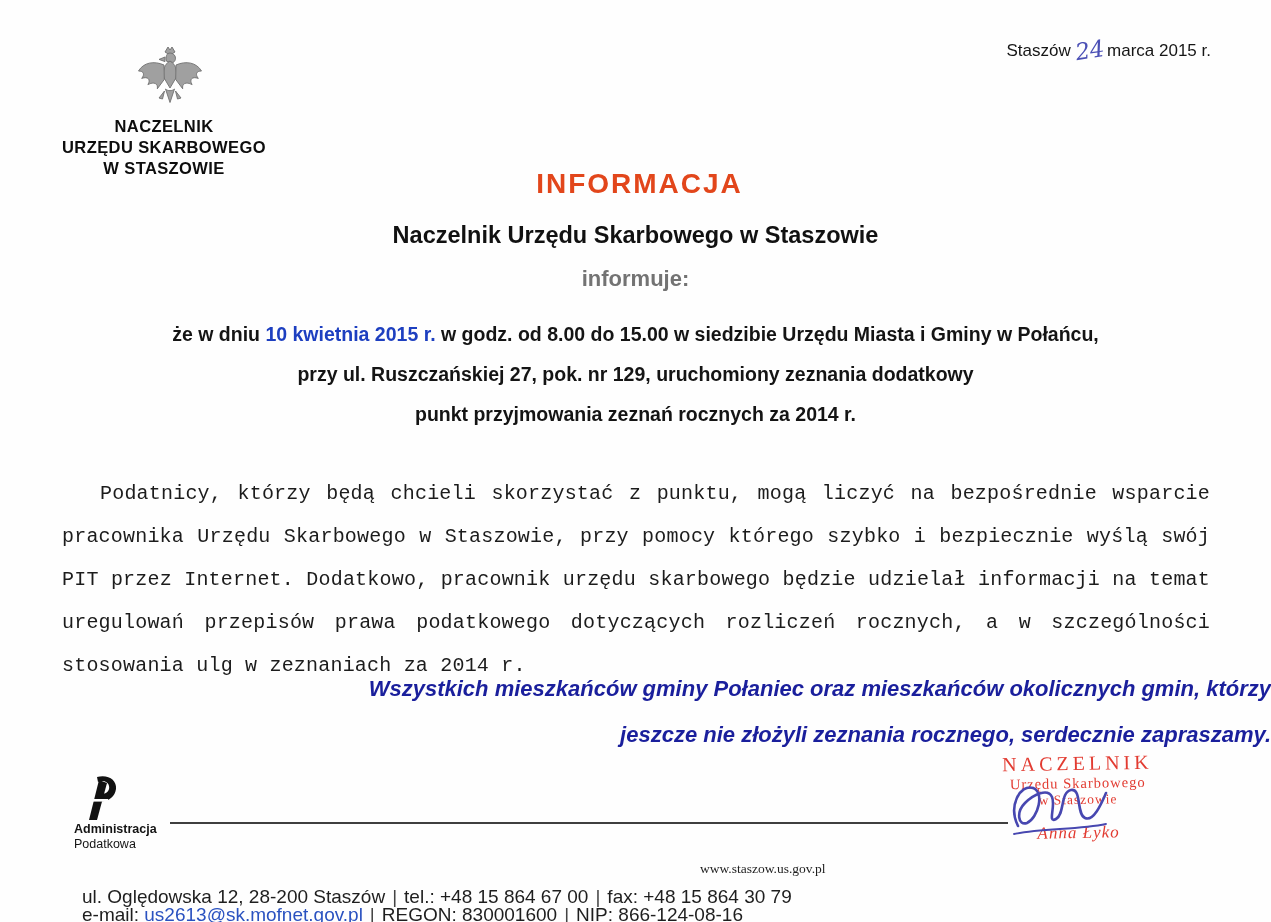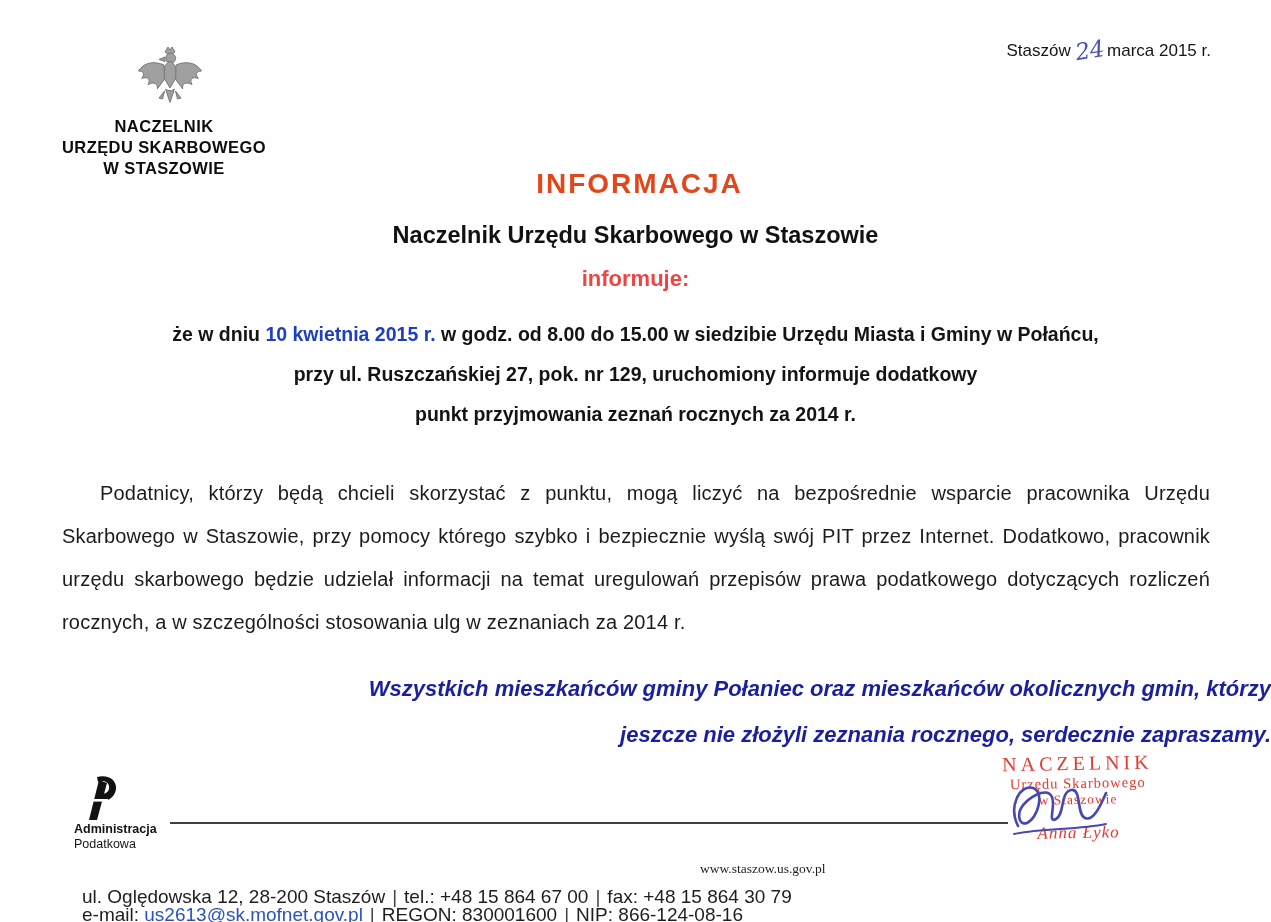--- a/index.html
+++ b/index.html
@@ -36,34 +36,34 @@
     position:absolute;top:168px;left:4px;width:100%;
     text-align:center;font-weight:bold;font-size:28px;
     letter-spacing:2px;color:#e2461b;
   }
   .doc-subtitle{
     position:absolute;top:222px;left:0;width:100%;
     text-align:center;font-weight:bold;font-size:23.5px;color:#111;
   }
   .doc-lead{
     position:absolute;top:266px;left:0;width:100%;
-    text-align:center;font-weight:bold;font-size:22px;color:#ef4444;
+    text-align:center;font-weight:bold;font-size:22px;color:#737373;
   }
   
   .intro{
     position:absolute;top:314px;left:0;width:100%;
     text-align:center;font-weight:bold;font-size:19.5px;line-height:40px;
     color:#141414;
   }
   .intro .hl{color:#1d3fc0;}
   
   .body-par{
     position:absolute;top:472px;left:62px;width:1148px;
     font-size:20px;line-height:43px;text-align:justify;
-    text-indent:38px;color:#1c1c1c;letter-spacing:.2px;
+    text-indent:38px;color:#1c1c1c;letter-spacing:.2px;font-family:Liberation Mono, monospace;
   }
   
   .invitation{
     position:absolute;top:666px;left:0;width:100%;
     text-align:right;font-weight:bold;font-size:22px;line-height:46px;
     color:#1a1f9c;
     font-style:italic;
   }
   
   .ap-logo{position:absolute;left:82px;top:774px;}
@@ -128,21 +128,21 @@
     <div>URZĘDU SKARBOWEGO</div>
     <div>W STASZOWIE</div>
   </div>
 
   <div class="doc-title">INFORMACJA</div>
   <div class="doc-subtitle">Naczelnik Urzędu Skarbowego w Staszowie</div>
   <div class="doc-lead">informuje:</div>
 
   <div class="intro">
     <div><span>że w dniu </span><span class="hl">10 kwietnia 2015 r.</span><span> w godz. od 8.00 do 15.00 w siedzibie Urzędu Miasta i Gminy w Połańcu,</span></div>
-    <div>przy ul. Ruszczańskiej 27, pok. nr 129, uruchomiony informuje dodatkowy</div>
+    <div>przy ul. Ruszczańskiej 27, pok. nr 129, uruchomiony zeznania dodatkowy</div>
     <div>punkt przyjmowania zeznań rocznych za 2014 r.</div>
   </div>
 
   <div class="body-par">Podatnicy, którzy będą chcieli skorzystać z punktu, mogą liczyć na bezpośrednie wsparcie pracownika Urzędu Skarbowego w Staszowie, przy pomocy którego szybko i bezpiecznie wyślą swój PIT przez Internet. Dodatkowo, pracownik urzędu skarbowego będzie udzielał informacji na temat uregulowań przepisów prawa podatkowego dotyczących rozliczeń rocznych, a w szczególności stosowania ulg w zeznaniach za 2014 r.</div>
 
   <div class="invitation">
     <div>Wszystkich mieszkańców gminy Połaniec oraz mieszkańców okolicznych gmin, którzy</div>
     <div>jeszcze nie złożyli zeznania rocznego, serdecznie zapraszamy.</div>
   </div>
 

